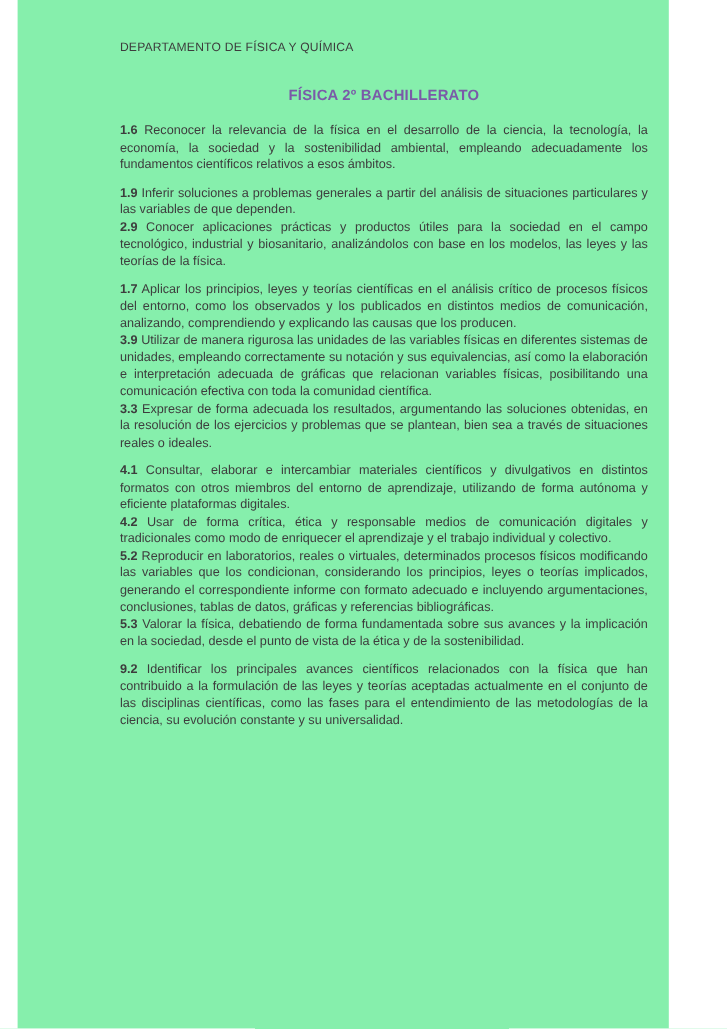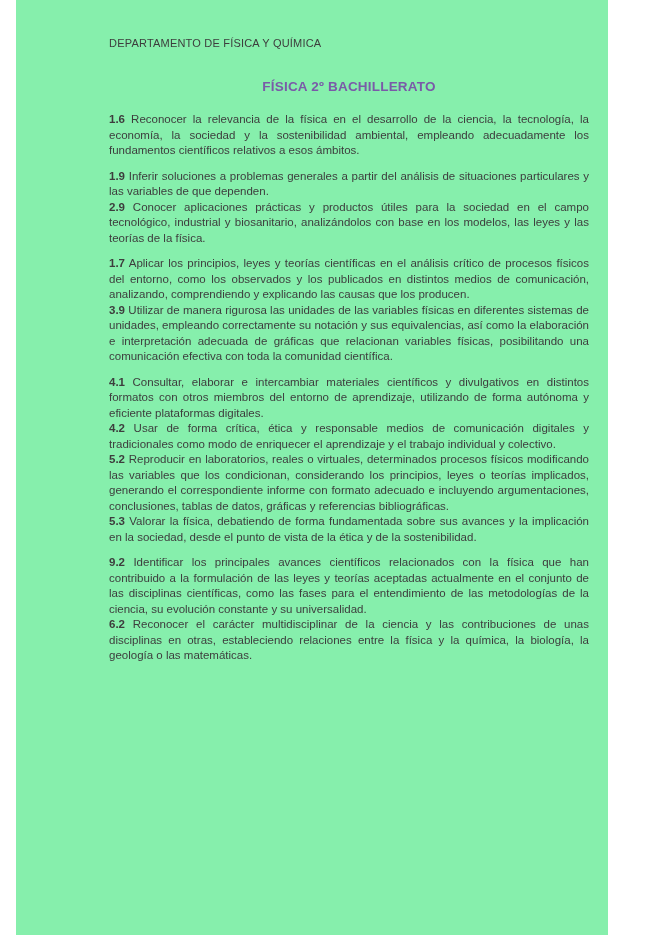--- a/index.html
+++ b/index.html
@@ -67,26 +67,26 @@
         <div class="group">
           <p><strong>1.6</strong> Reconocer la relevancia de la física en el desarrollo de la ciencia, la tecnología, la economía, la sociedad y la sostenibilidad ambiental, empleando adecuadamente los fundamentos científicos relativos a esos ámbitos.</p>
         </div>
         <div class="group">
           <p><strong>1.9</strong> Inferir soluciones a problemas generales a partir del análisis de situaciones particulares y las variables de que dependen.</p>
           <p><strong>2.9</strong> Conocer aplicaciones prácticas y productos útiles para la sociedad en el campo tecnológico, industrial y biosanitario, analizándolos con base en los modelos, las leyes y las teorías de la física.</p>
         </div>
         <div class="group">
           <p><strong>1.7</strong> Aplicar los principios, leyes y teorías científicas en el análisis crítico de procesos físicos del entorno, como los observados y los publicados en distintos medios de comunicación, analizando, comprendiendo y explicando las causas que los producen.</p>
           <p><strong>3.9</strong> Utilizar de manera rigurosa las unidades de las variables físicas en diferentes sistemas de unidades, empleando correctamente su notación y sus equivalencias, así como la elaboración e interpretación adecuada de gráficas que relacionan variables físicas, posibilitando una comunicación efectiva con toda la comunidad científica.</p>
+          <p><strong>3.3</strong> Expresar de forma adecuada los resultados, argumentando las soluciones obtenidas, en la resolución de los ejercicios y problemas que se plantean, bien sea a través de situaciones reales o ideales.</p>
         </div>
         <div class="group">
           <p><strong>4.1</strong> Consultar, elaborar e intercambiar materiales científicos y divulgativos en distintos formatos con otros miembros del entorno de aprendizaje, utilizando de forma autónoma y eficiente plataformas digitales.</p>
           <p><strong>4.2</strong> Usar de forma crítica, ética y responsable medios de comunicación digitales y tradicionales como modo de enriquecer el aprendizaje y el trabajo individual y colectivo.</p>
           <p><strong>5.2</strong> Reproducir en laboratorios, reales o virtuales, determinados procesos físicos modificando las variables que los condicionan, considerando los principios, leyes o teorías implicados, generando el correspondiente informe con formato adecuado e incluyendo argumentaciones, conclusiones, tablas de datos, gráficas y referencias bibliográficas.</p>
           <p><strong>5.3</strong> Valorar la física, debatiendo de forma fundamentada sobre sus avances y la implicación en la sociedad, desde el punto de vista de la ética y de la sostenibilidad.</p>
         </div>
         <div class="group">
           <p><strong>9.2</strong> Identificar los principales avances científicos relacionados con la física que han contribuido a la formulación de las leyes y teorías aceptadas actualmente en el conjunto de las disciplinas científicas, como las fases para el entendimiento de las metodologías de la ciencia, su evolución constante y su universalidad.</p>
-          <p><strong>6.2</strong> Reconocer el carácter multidisciplinar de la ciencia y las contribuciones de unas disciplinas en otras, estableciendo relaciones entre la física y la química, la biología, la geología o las matemáticas.</p>
         </div>
       </div>
   </div>
 </div>
 
 </body></html>

